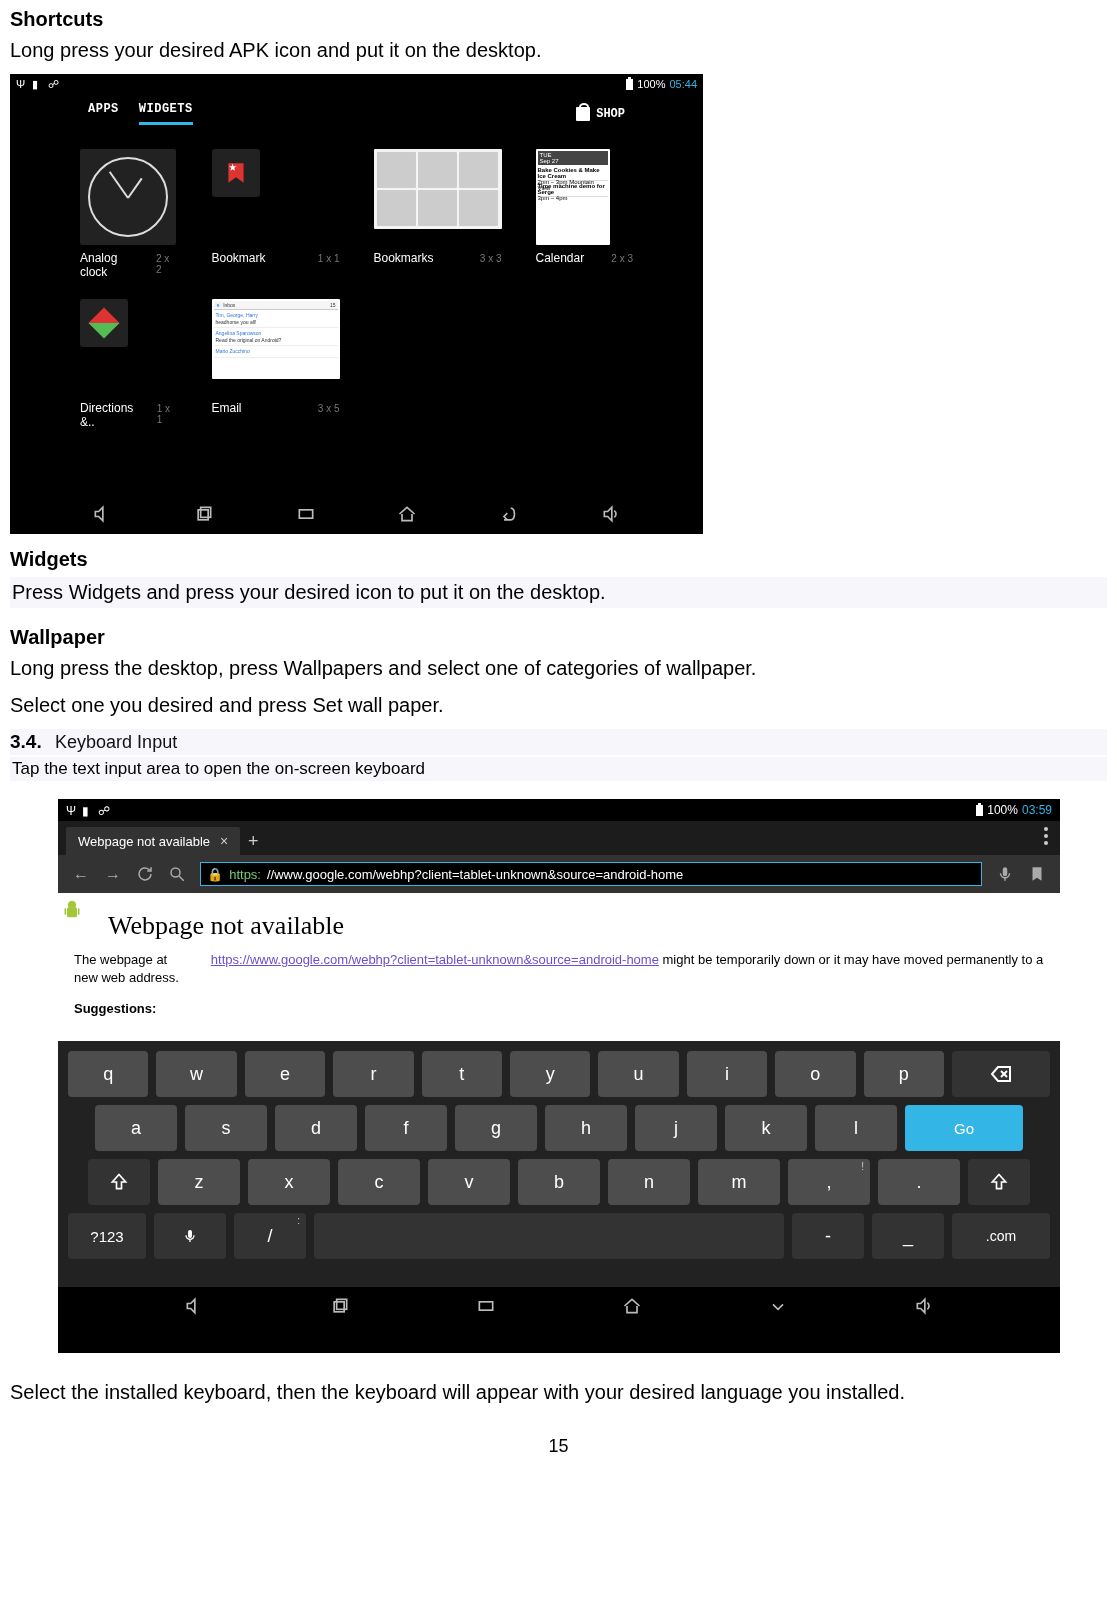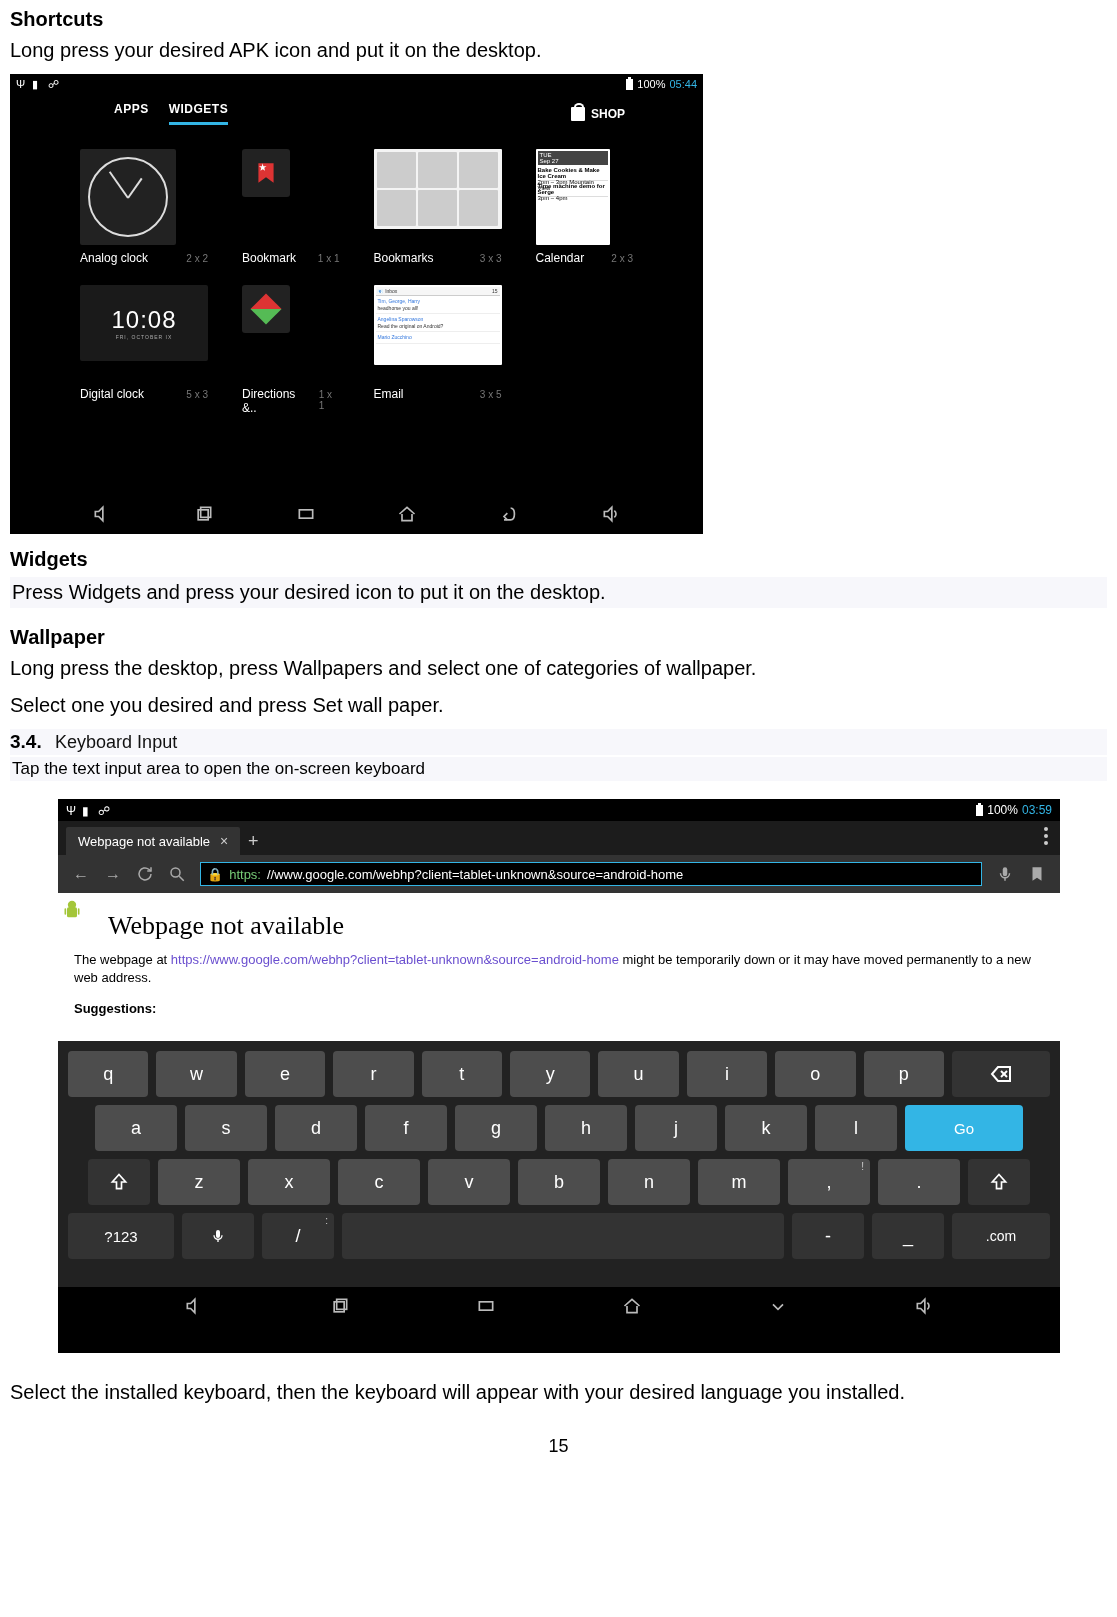--- a/index.html
+++ b/index.html
@@ -26,21 +26,21 @@
   }
   .statusbar { height:20px; background:#000; display:flex; justify-content:space-between; align-items:center; padding:0 6px; font-size:11px; color:#fff; }
   .statusbar .left { display:flex; gap:4px; }
   .statusbar .right { display:flex; align-items:center; gap:4px; }
   .s-icon { width:12px;height:12px;color:#fff; }
   .time { color:#33b5e5; }
   .batt-outline { width:7px;height:11px;border:1px solid #fff;position:relative;}
   .batt-outline::before{content:"";position:absolute;left:1px;top:-3px;width:3px;height:2px;background:#fff;}
   .batt-outline::after{content:"";position:absolute;left:0;right:0;bottom:0;top:0;background:#fff;}
 
-  .apptabs { display:flex; justify-content:space-between; align-items:center; padding:8px 78px 0 104px; color:#fff; font-size:12px; font-weight:bold; }
+  .apptabs { display:flex; justify-content:space-between; align-items:center; padding:8px 78px 0 78px; color:#fff; font-size:12px; font-weight:bold;font-family:Liberation Mono, monospace; }
   .apptabs .tabs { display:flex; gap:20px; }
   .apptabs .tab { padding-bottom:6px; border-bottom:3px solid transparent; letter-spacing:0.5px;}
   .apptabs .tab.active { border-bottom-color:#33b5e5; }
   .shop { display:flex; align-items:center; gap:6px; font-size:12px;}
   .bag { width:14px;height:14px;background:#fff;position:relative;border-radius:1px;}
   .bag::before{content:"";position:absolute;left:3px;top:-4px;width:6px;height:6px;border:2px solid #fff;border-radius:50%;border-bottom:none;}
 
   .widgetgrid { display:grid; grid-template-columns: repeat(4,1fr); gap:20px 34px; padding:24px 70px 0 70px; }
   .widget { display:flex; flex-direction:column; gap:6px; }
   .thumb-wrap{ height:96px; display:flex; align-items:flex-start;}
@@ -99,21 +99,21 @@
   .url-input{flex:1;min-width:0;}
   .url-input .urlbox{background:#000;height:24px;border:1px solid #33b5e5;display:flex;align-items:center;padding:0 6px;font-size:13px;gap:6px;overflow:hidden;}
   .url-input .lock{color:#7c7;}
   .url-input .proto{color:#7c7;}
   .url-input .rest{color:#fff;white-space:nowrap;}
 
   .content{background:#fff;color:#000;padding:10px 14px 8px 14px;height:148px;position:relative;overflow:hidden;}
   .content .droid{position:absolute;left:4px;top:6px;width:20px;}
   .content h2{font-family:Georgia,'Times New Roman',serif;font-weight:normal;font-size:26px;margin:8px 0 10px 36px;}
   .content .para{font-size:13px;margin-left:2px;line-height:1.4;}
-  .content a{color:#6a4fcf;}
+  .content a{color:#6a4fcf;text-decoration:underline;margin-left:40px;}
   .content .sugg{font-size:13px;margin:14px 0 4px 2px;font-weight:bold;}
 
   .kbd{height:246px;background:#222;padding:10px 10px 8px 10px;display:flex;flex-direction:column;gap:8px;}
   .krow{display:flex;gap:8px;justify-content:center;}
   .key{background:#4d4d4d;color:#fff;height:46px;border-radius:4px;display:flex;align-items:center;justify-content:center;font-size:18px;position:relative;}
   .key .sup{position:absolute;top:2px;right:6px;font-size:10px;color:#ccc;}
   .key.dark{background:#333;}
   .key.go{background:#33b5e5;font-size:15px;}
   .key.space{flex:1;}
   .row1 .key{width:82px;}
@@ -214,32 +214,20 @@
         <div class="line"><b>Bake Cookies &amp; Make Ice Cream</b><div>2pm – 3pm Mountain View</div></div>
         <div class="line"><b>Time machine demo for Serge</b><div>3pm – 4pm</div></div>
       </div>
         </div>
       <div class="wlabel">
           <span>Calendar</span>
           <span class="dim">2 x 3</span>
         </div>
     </div>
 
-    <div class="widget">
-      <div class="thumb-wrap">
-          <div class="th-dclock">
-            <div class="tm">10:08</div>
-            <div class="sm">FRI, OCTOBER IX</div>
-          </div>
-        </div>
-      <div class="wlabel">
-          <span>Digital clock</span>
-          <span class="dim">5 x 3</span>
-        </div>
-    </div>
 
     <div class="widget">
       <div class="thumb-wrap">
           <div class="th-dir">
             <div class="pin"></div>
           </div>
         </div>
       <div class="wlabel">
           <span>Directions &amp;..</span>
           <span class="dim">1 x 1</span>
@@ -436,21 +424,21 @@
           <span>.</span>
           <span class="sup"></span>
         </div>
       <div class="key dark shift" style="width:62px">
           <svg viewBox="0 0 24 24" fill="none" stroke="#fff" stroke-width="2">
             <path d="M12 3l8 9h-5v8h-6v-8H4z"></path>
           </svg>
         </div>
     </div>
     <div class="krow row4" style="align-items:stretch;">
-      <div class="key dark" style="width:106px;font-size:15px">?123</div>
+      <div class="key dark" style="width:78px;font-size:15px">?123</div>
       <div class="key dark mic" style="width:72px">
           <svg viewBox="0 0 24 24" fill="#fff">
             <rect x="9" y="3" width="6" height="12" rx="3"></rect>
             <path d="M6 11a6 6 0 0 0 12 0" fill="none" stroke="#fff" stroke-width="2"></path>
             <line x1="12" y1="17" x2="12" y2="21" stroke="#fff" stroke-width="2"></line>
           </svg>
         </div>
       <div class="key dark" style="width:72px">
           <span>/</span>
           <span class="sup">:</span>

